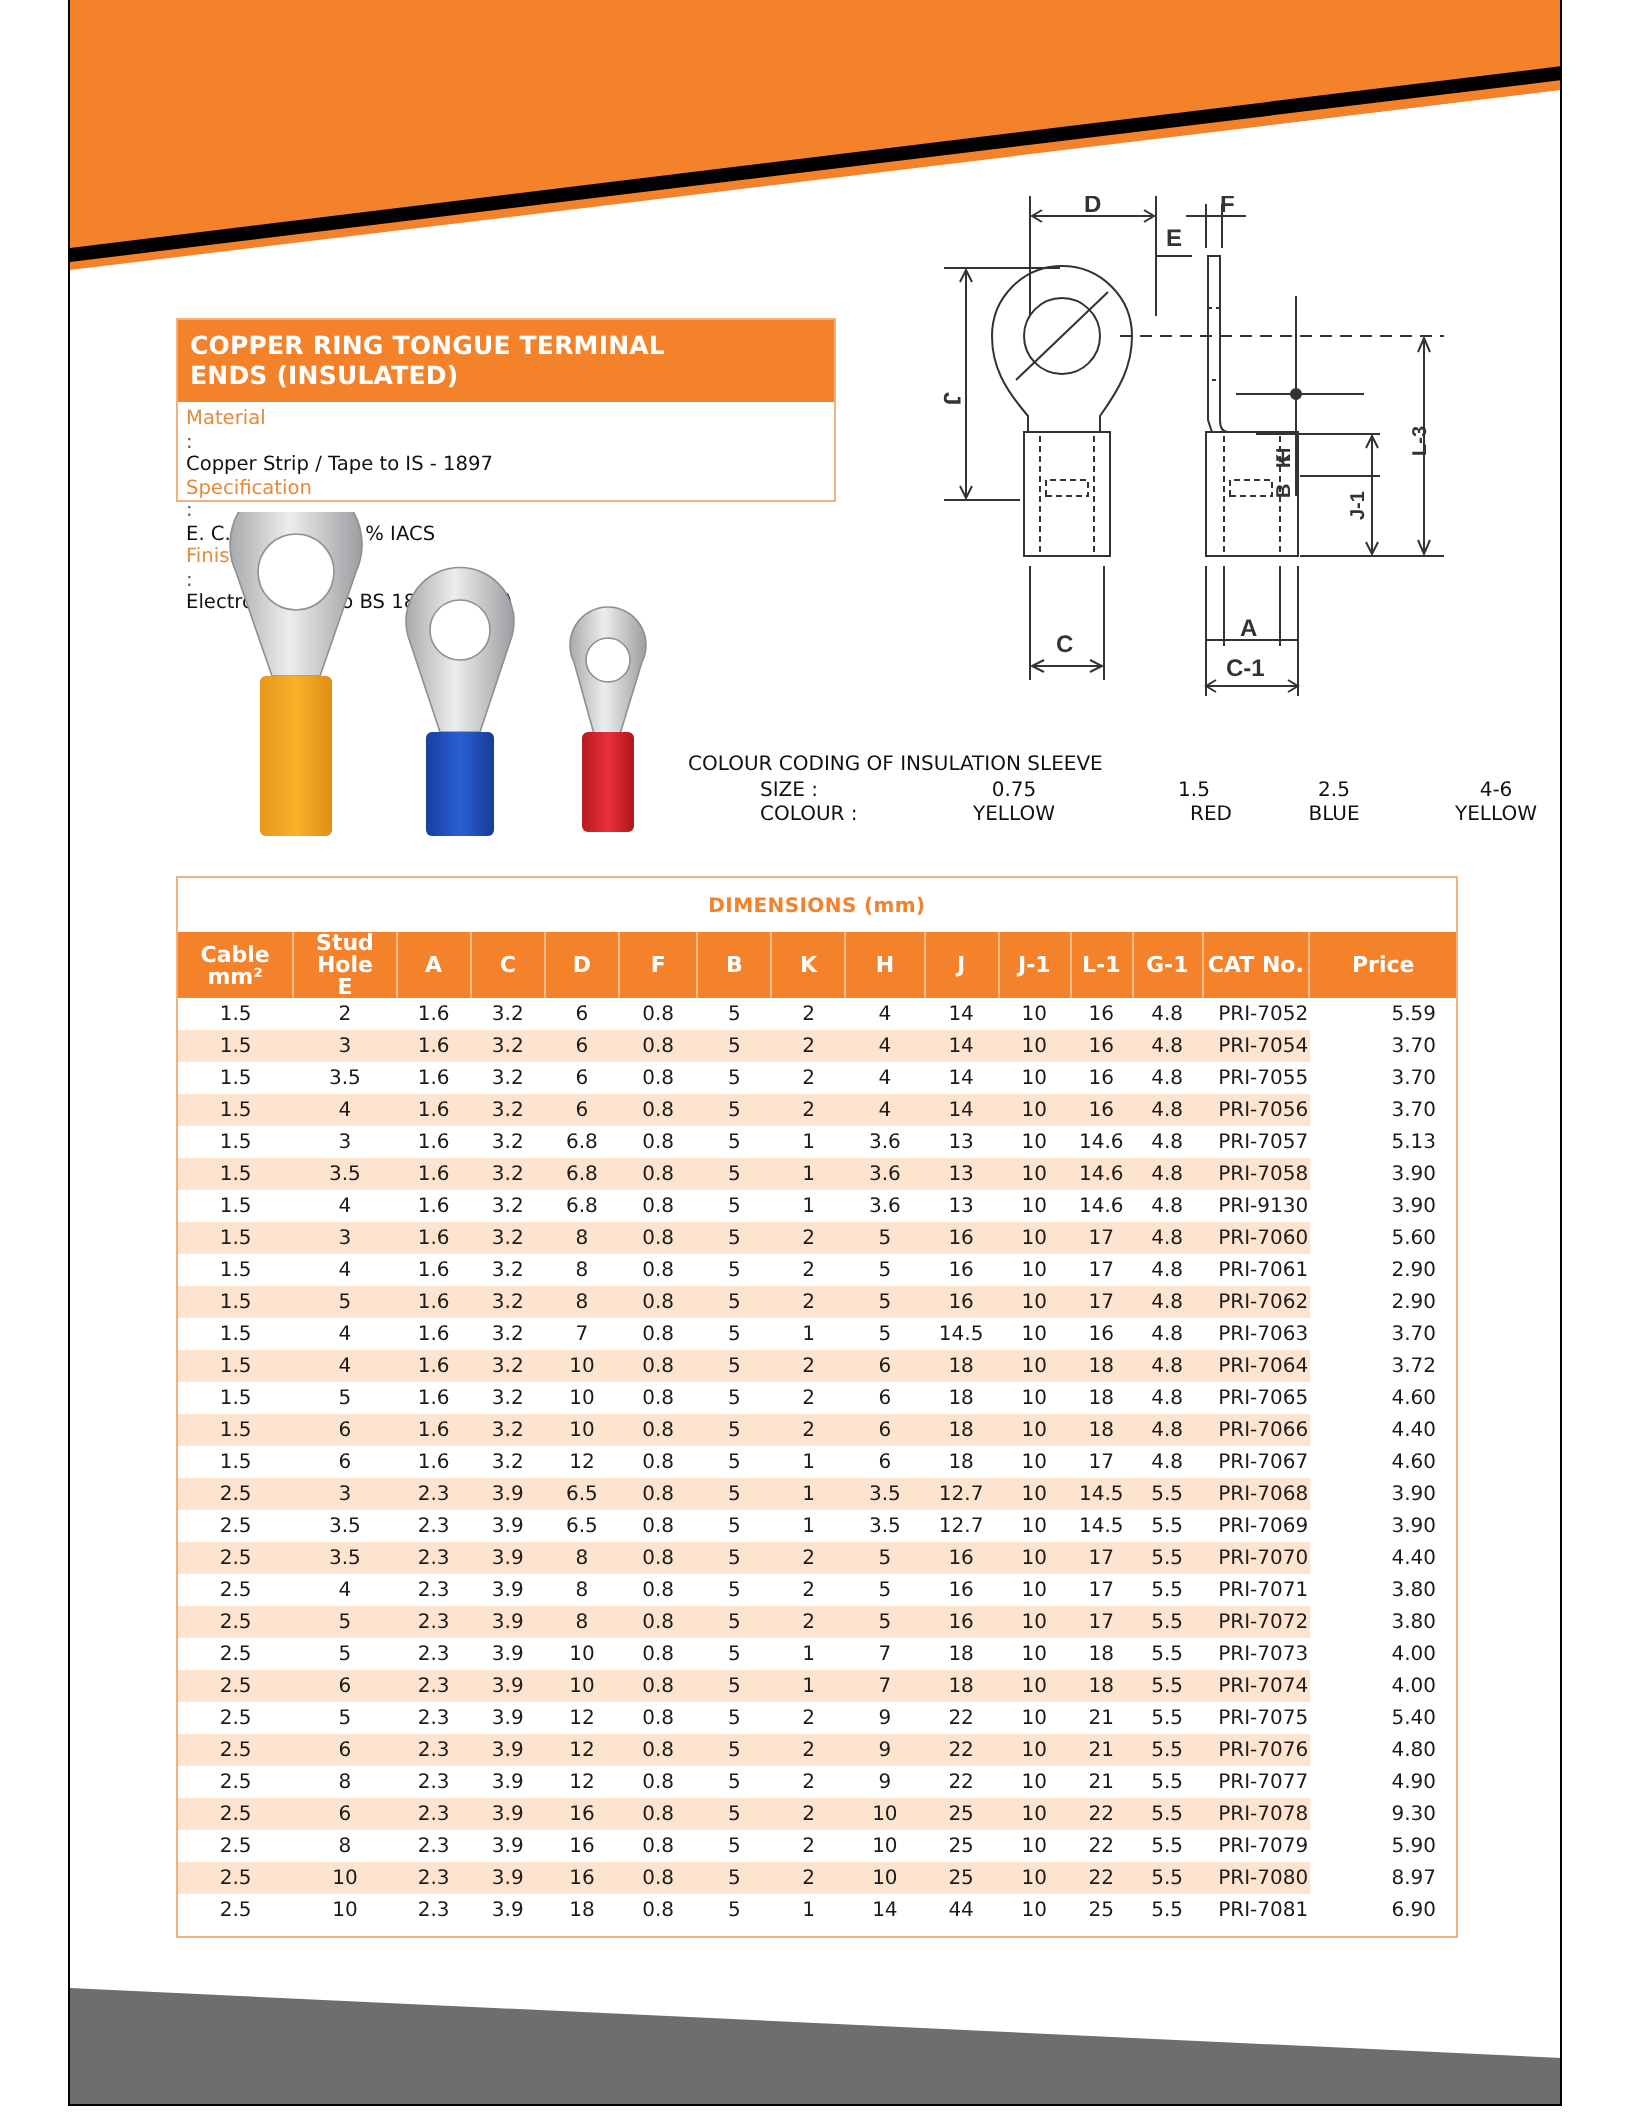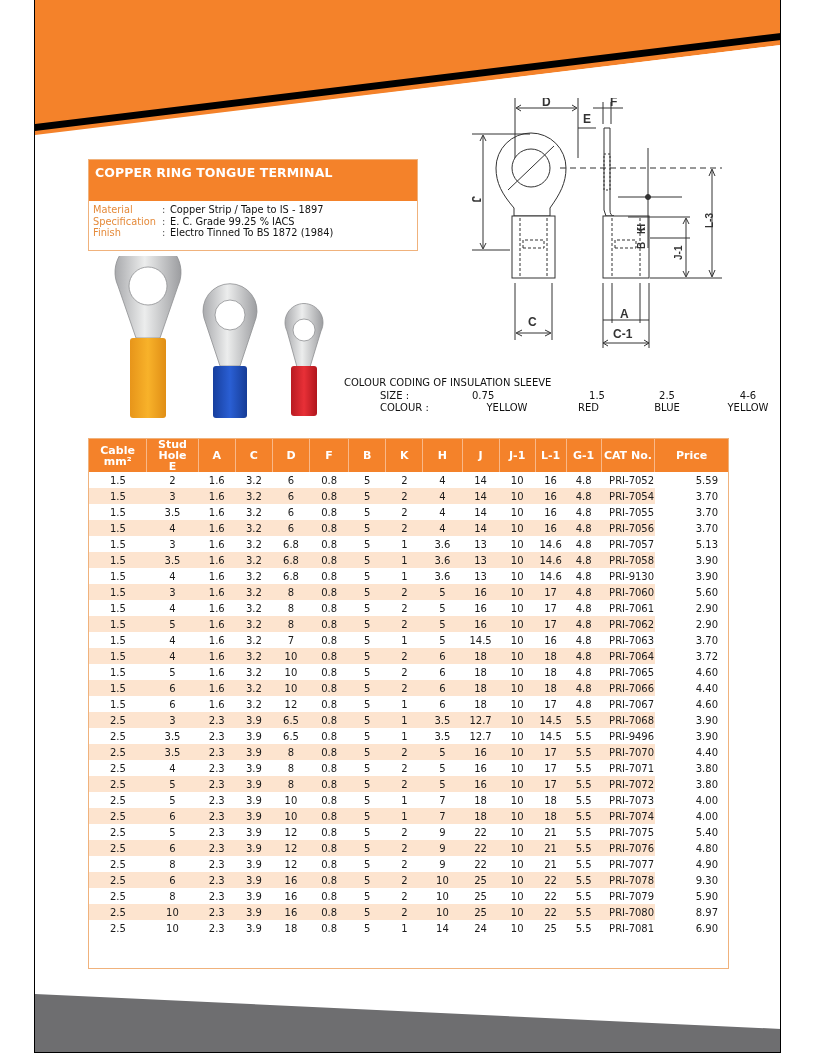--- a/index.html
+++ b/index.html
@@ -5,21 +5,21 @@
   html, body { margin:0; padding:0; background:#ffffff; }
   body { width:816px; height:1056px; position:relative; overflow:hidden; font-family:"DejaVu Sans", sans-serif; color:#1a1a1a; }
   .page-frame { position:absolute; left:34px; top:0; width:747px; height:1053px; border-left:1.5px solid #000; border-right:1.5px solid #000; border-bottom:1.5px solid #000; box-sizing:border-box; }
   .top-banner { position:absolute; left:35px; top:0; width:746px; height:140px; }
   .bottom-band { position:absolute; left:35px; top:985px; width:746px; height:68px; }
   
   .spec-box { position:absolute; left:88px; top:159px; width:330px; height:92px; border:1px solid #f0b27c; background:#fff; box-sizing:border-box; }
   .spec-title { background:#f4822a; color:#fff; font-weight:bold; font-size:12.5px; line-height:15px; padding:5px 18px 4px 6px; letter-spacing:0.1px; height:32px; }
   .spec-title div { white-space:nowrap; }
   .spec-rows { padding:3px 4px; font-size:9.8px; line-height:11.5px; }
-  .spec-row { display:flex; white-space:nowrap; }
+  .spec-row { display:flex; white-space:nowrap;flex-direction:column; }
   .spec-key { color:#e58a3a; width:69px; }
   .spec-sep { color:#555; width:8px; }
   .spec-val { color:#111; }
   
   .product-photo { position:absolute; left:88px; top:256px; width:255px; height:165px; }
   
   .diagram { position:absolute; left:450px; top:98px; width:290px; height:252px; }
   
   .colour-coding { position:absolute; left:344px; top:377px; font-size:10px; line-height:12.5px; color:#111; }
   .cc-row { display:flex; white-space:nowrap; }
@@ -49,20 +49,21 @@
 
 <svg class="bottom-band" viewBox="0 0 746 68" preserveAspectRatio="none">
   <polygon points="0,9 746,44 746,68 0,68" fill="#6e6e70"></polygon>
 </svg>
 
 <div class="page-frame"></div>
 
 <div class="spec-box">
   <div class="spec-title">
     <div>COPPER RING TONGUE TERMINAL</div>
+    <div>ENDS (INSULATED)</div>
   </div>
   <div class="spec-rows">
     <div class="spec-row">
       <span class="spec-key">Material</span>
       <span class="spec-sep">:</span>
       <span class="spec-val">Copper Strip / Tape to IS - 1897</span>
     </div>
     <div class="spec-row">
       <span class="spec-key">Specification</span>
       <span class="spec-sep">:</span>
@@ -196,35 +197,36 @@
   <polyline points="158,242 153,245 158,248"></polyline>
     <polyline points="194,242 199,245 194,248"></polyline>
   <text x="170" y="220" fill="#333" stroke="none">A</text>
   <text x="163" y="240" fill="#333" stroke="none">C-1</text>
 </svg>
 
 <div class="colour-coding">
   <div class="cc-row">COLOUR CODING OF INSULATION SLEEVE</div>
   <div class="cc-row">
     <span style="width:56px">SIZE :</span>
-    <span style="width:70px;">0.75</span>
+    <span style="width:70px;text-align:center">0.75</span>
     <span style="width:38px;text-align:center">1.5</span>
     <span style="width:30px;text-align:center">2.5</span>
     <span style="width:60px;text-align:center">4-6</span>
   </div>
   <div class="cc-row">
     <span style="width:56px">COLOUR :</span>
     <span style="width:70px;text-align:center">YELLOW</span>
-    <span style="width:38px;text-align:left">RED</span>
+    <span style="width:38px;text-align:right">RED</span>
     <span style="width:30px;text-align:center">BLUE</span>
     <span style="width:60px;text-align:center">YELLOW</span>
   </div>
 </div>
 
 <div class="dims-table-wrap">
+  <div class="dims-caption">DIMENSIONS (mm)</div>
   <table class="dims">
     <colgroup>
       <col style="width:56px">
         <col style="width:50px">
         <col style="width:36px">
         <col style="width:36px">
         <col style="width:36px">
       <col style="width:38px">
         <col style="width:36px">
         <col style="width:36px">
@@ -567,21 +569,21 @@
           <td>3.9</td>
           <td>6.5</td>
           <td>0.8</td>
           <td>5</td>
           <td>1</td>
           <td>3.5</td>
           <td>12.7</td>
           <td>10</td>
           <td>14.5</td>
           <td>5.5</td>
-          <td class="cat">PRI-9496</td>
+          <td class="cat">PRI-7069</td>
           <td class="price">3.90</td>
         </tr>
         <tr class="alt">
           <td>2.5</td>
           <td>3.5</td>
           <td>2.3</td>
           <td>3.9</td>
           <td>8</td>
           <td>0.8</td>
           <td>5</td>
@@ -767,21 +769,21 @@
         <tr>
           <td>2.5</td>
           <td>10</td>
           <td>2.3</td>
           <td>3.9</td>
           <td>18</td>
           <td>0.8</td>
           <td>5</td>
           <td>1</td>
           <td>14</td>
-          <td>24</td>
+          <td>44</td>
           <td>10</td>
           <td>25</td>
           <td>5.5</td>
           <td class="cat">PRI-7081</td>
           <td class="price">6.90</td>
         </tr>
       </tbody>
   </table>
 </div>
 

